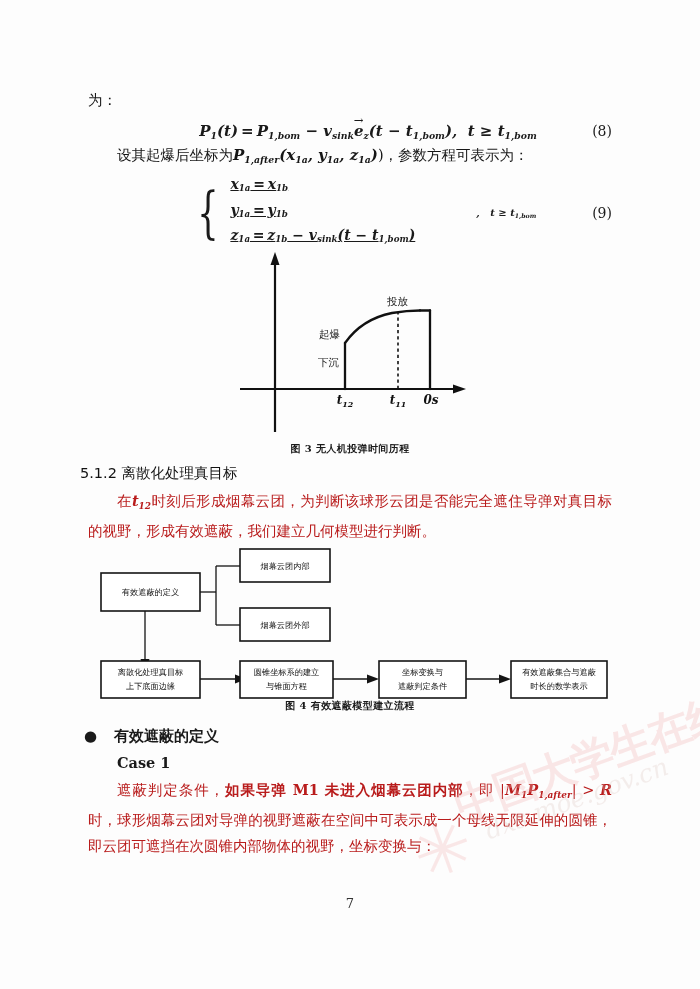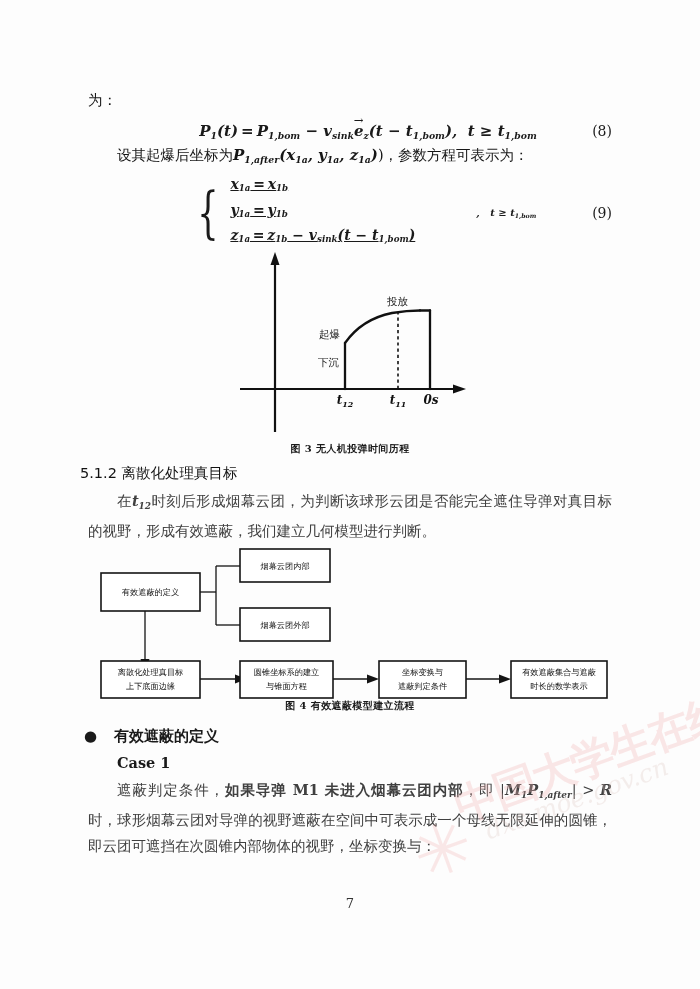--- a/index.html
+++ b/index.html
@@ -76,21 +76,21 @@
   .line {
     font-size: 14.5px;
     line-height: 25px;
     color: #161616;
   }
   .para {
     font-size: 14.5px;
     line-height: 25.5px;
     text-align: justify;
     text-justify: inter-ideograph;
-    color: #404040;
+    color: #b91c1c;
     margin: 0;
   }
   .indent { text-indent: 29px; }
 
   .eqrow {
     position: relative;
     display: flex;
     align-items: center;
     justify-content: center;
     width: 100%;

